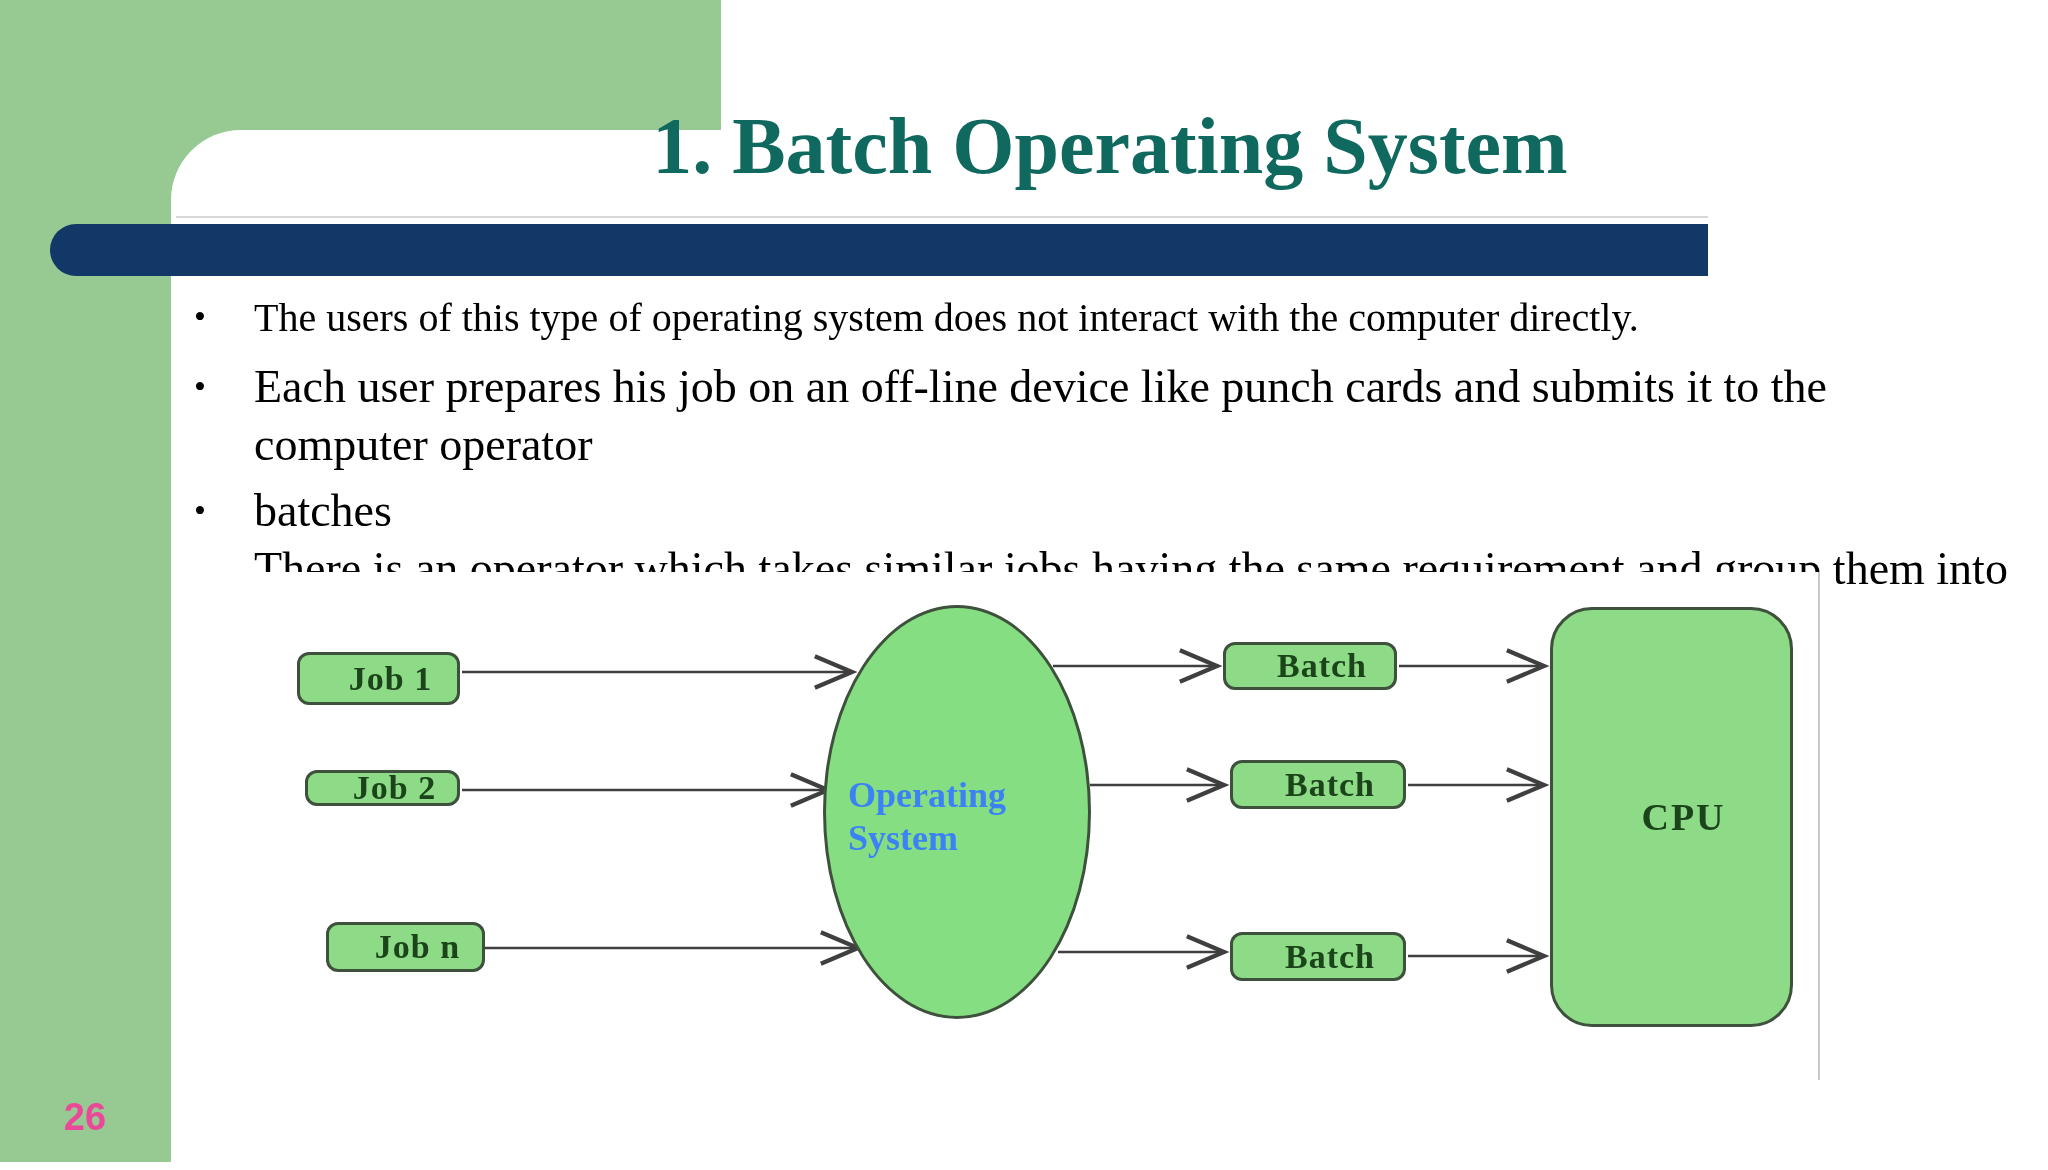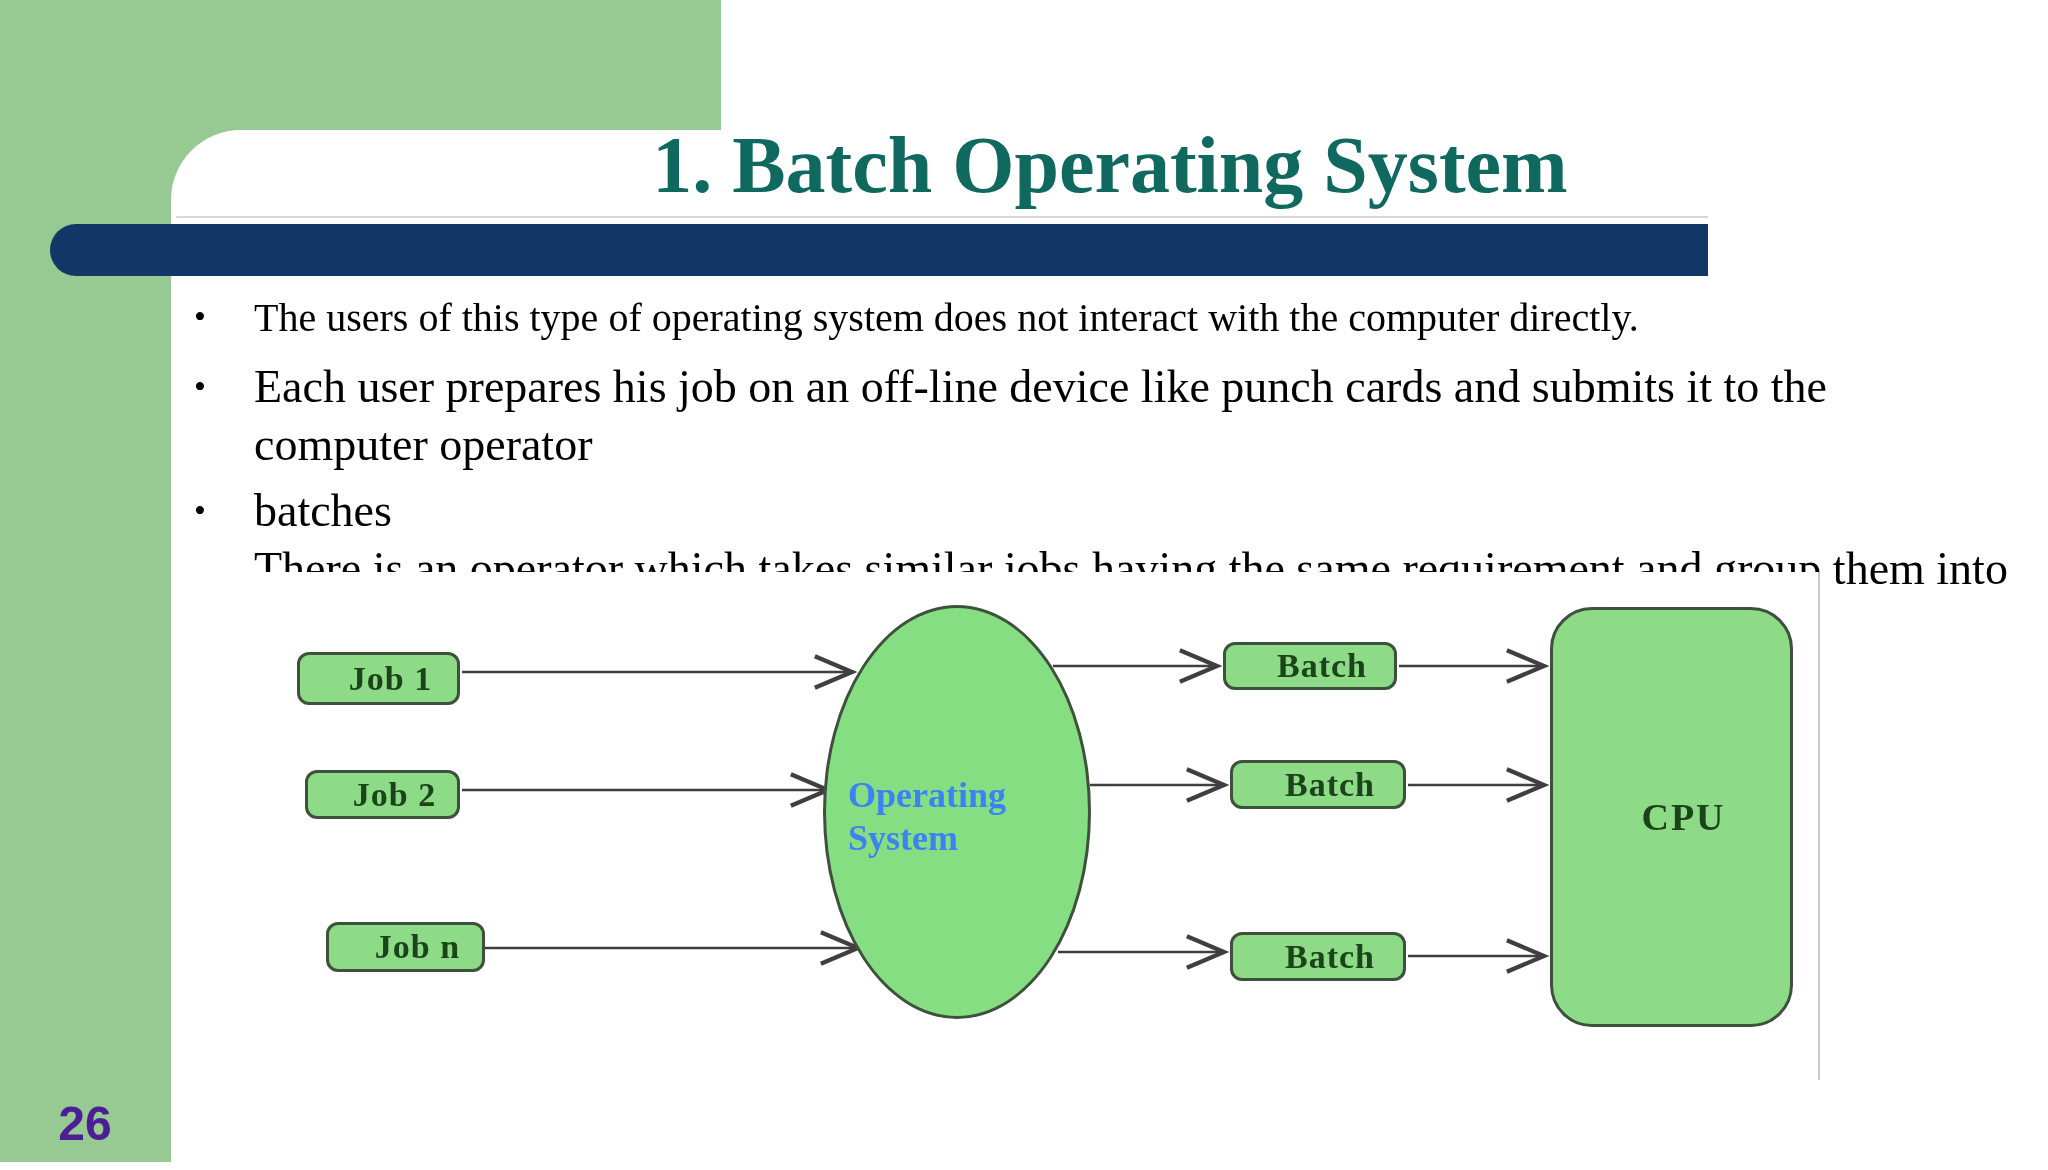--- a/index.html
+++ b/index.html
@@ -7,21 +7,21 @@
          font-family:"Liberation Serif",serif;background:#ffffff;}
 
   
   .sidebar{position:absolute;left:0;top:0;width:171px;height:1162px;background:#97c993;z-index:1;}
   .topblock{position:absolute;left:0;top:0;width:721px;height:240px;background:#97c993;z-index:1;}
   .card{position:absolute;left:171px;top:130px;width:1877px;height:1040px;background:#ffffff;
         border-top-left-radius:70px;z-index:2;}
   .bottomstrip{position:absolute;left:0;top:1162px;width:2048px;height:8px;background:#ffffff;z-index:9;}
 
   
-  .title{position:absolute;left:460px;top:123px;width:1300px;text-align:center;
+  .title{position:absolute;left:460px;top:104px;width:1300px;text-align:center;
          font-size:80px;font-weight:bold;color:#10695f;line-height:84px;
          white-space:nowrap;z-index:4;}
 
   
   .faintline{position:absolute;left:176px;top:216px;width:1532px;height:2px;background:#d8d8d8;z-index:3;}
   .bluebar{position:absolute;left:50px;top:224px;width:1658px;height:52px;background:#123868;
            border-top-left-radius:26px;border-bottom-left-radius:26px;z-index:4;}
 
   
   .bullets{position:absolute;left:194px;top:288px;width:1820px;z-index:4;color:#000;}
@@ -34,35 +34,35 @@
   
   .dmask{position:absolute;left:176px;top:572px;width:1642px;height:508px;background:#ffffff;
          border-right:2px solid #c9c9c9;z-index:5;}
   .dlayer{position:absolute;left:0;top:0;width:2048px;height:1170px;z-index:6;pointer-events:none;}
   .dlayer svg{position:absolute;left:0;top:0;}
   .node{position:absolute;background:#8ddb87;border:3px solid #3d513c;border-radius:12px;
         display:flex;align-items:center;justify-content:center;
         font-weight:bold;color:#1c441a;box-sizing:border-box;padding-left:24px;}
   .jobbox,.batchbox{font-size:34px;letter-spacing:1px;}
   .job1{left:297px;top:652px;width:163px;height:53px;}
-  .job2{left:305px;top:770px;width:155px;height:49px;}
+  .job2{left:305px;top:770px;width:155px;height:36px;}
   .jobn{left:313px;top:922px;width:159px;height:50px;margin-left:13px;}
   .batch1{left:1223px;top:642px;width:174px;height:48px;}
   .batch2{left:1230px;top:760px;width:176px;height:49px;}
   .batch3{left:1230px;top:932px;width:176px;height:49px;}
   .osellipse{position:absolute;left:823px;top:605px;width:268px;height:414px;background:#85de81;
              border:3px solid #3d513c;border-radius:50%;box-sizing:border-box;}
   .ostext{position:absolute;left:848px;top:774px;font-size:36px;font-weight:bold;color:#3b82f6;
           line-height:43px;white-space:nowrap;}
   .cpubox{left:1550px;top:607px;width:243px;height:420px;border-radius:42px;font-size:38px;letter-spacing:2px;}
 
   
   .pagenum{position:absolute;left:40px;top:1096px;width:90px;text-align:center;
-           font-family:"Liberation Sans",sans-serif;font-weight:bold;font-size:48px;
-           color:#4c1d95;z-index:8;}
+           font-family:"Liberation Sans",sans-serif;font-weight:bold;font-size:38px;
+           color:#ec4899;z-index:8;}
 </style>
 </head>
 <body>
 
 <div id="slide">
 
   <div class="sidebar"></div>
   <div class="topblock"></div>
   <div class="card"></div>
 

